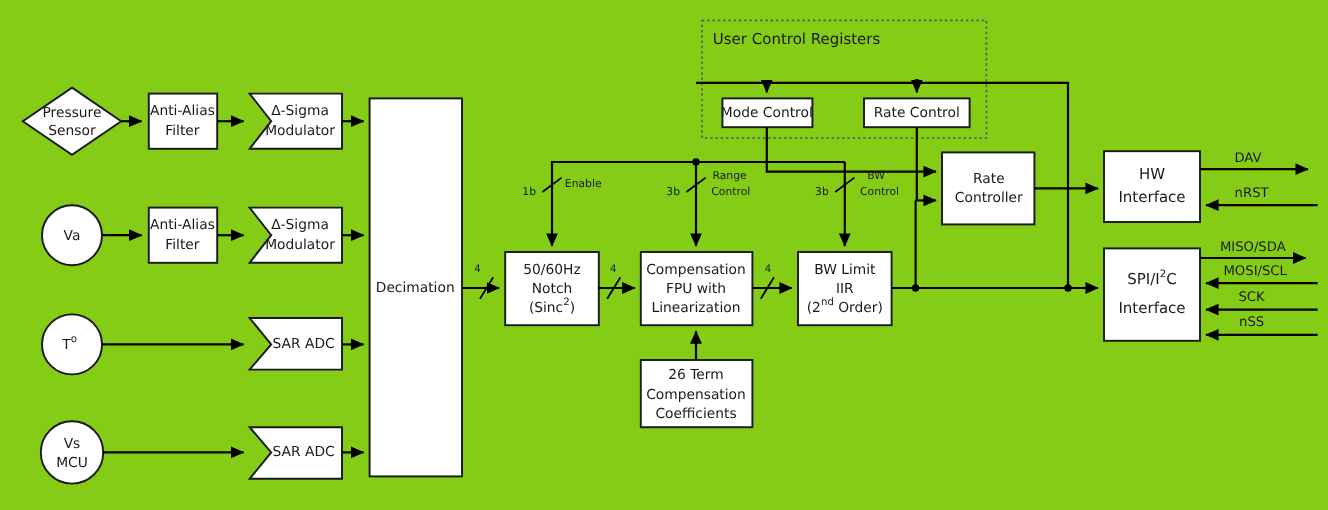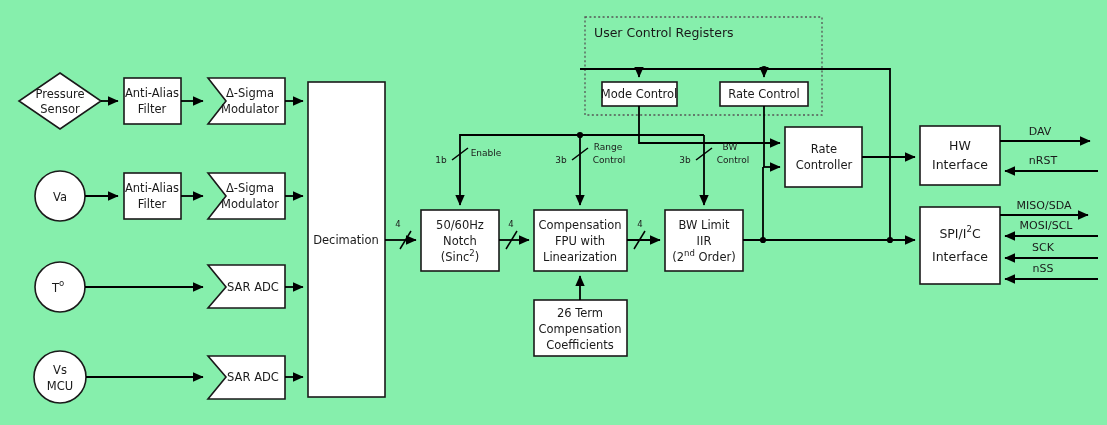--- a/index.html
+++ b/index.html
@@ -4,21 +4,21 @@
 <style>
   html, body {
     margin: 0;
     padding: 0;
     background: #ffffff;
   }
   #diagram-root {
     position: relative;
     width: 1107px;
     height: 425px;
-    background: #86efac;
+    background: #84cc16;
     font-family: "DejaVu Sans", "Liberation Sans", sans-serif;
   }
   svg#block-diagram {
     display: block;
     width: 1107px;
     height: 425px;
   }
   .blk {
     fill: #ffffff;
     stroke: #1a1a1a;

